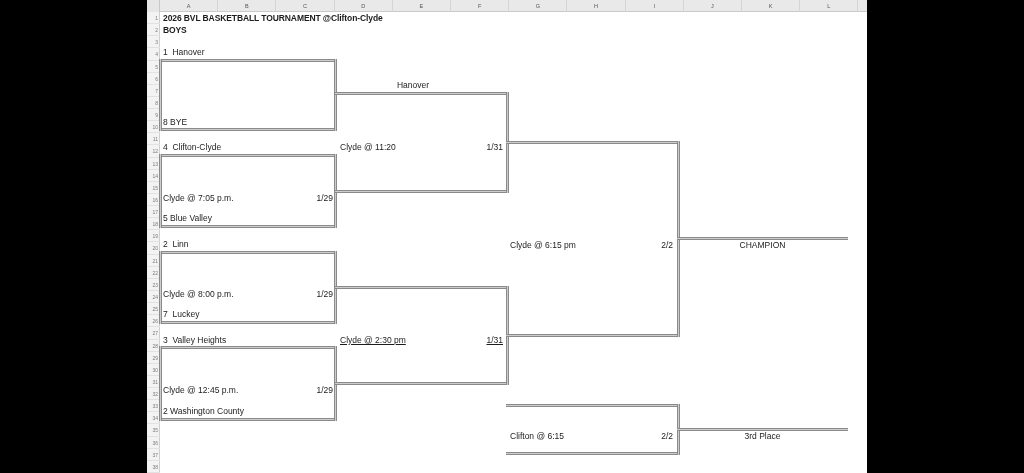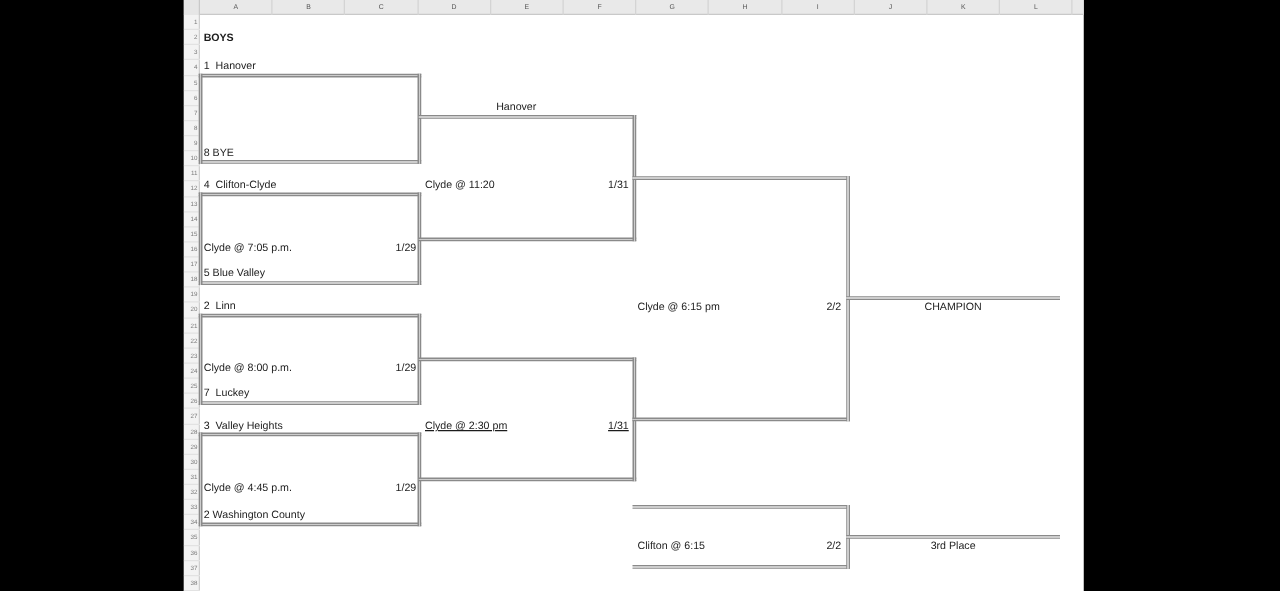--- a/index.html
+++ b/index.html
@@ -100,20 +100,21 @@
           <div class="row-cell" style="top: 412.42px; height: 12.13px; line-height: 12.13px;">35</div>
           <div class="row-cell" style="top: 424.55px; height: 12.13px; line-height: 12.13px;">36</div>
           <div class="row-cell" style="top: 436.68px; height: 12.13px; line-height: 12.13px;">37</div>
           <div class="row-cell" style="top: 448.81px; height: 12.13px; line-height: 12.13px;">38</div>
           <div class="row-cell" style="top: 460.94px; height: 12.13px; line-height: 12.13px;">39</div>
         </div>
     </div>
 
     <div class="grid">
 
+      <div class="txt bold" style="left:16px; top:13px;">2026 BVL BASKETBALL TOURNAMENT @Clifton-Clyde</div>
       <div class="txt bold" style="left:16px; top:25px;">BOYS</div>
 
       <div class="hline" style="left:12px; top:59px;  width:178px;"></div>
       <div class="hline" style="left:12px; top:128px; width:178px;"></div>
       <div class="vline" style="left:12px;  top:59px; height:72px;"></div>
       <div class="vline" style="left:187px; top:59px; height:72px;"></div>
       <div class="hline" style="left:188px; top:92px; width:174px;"></div>
 
       <div class="hline" style="left:12px; top:154px; width:178px;"></div>
       <div class="hline" style="left:12px; top:225px; width:178px;"></div>
@@ -157,21 +158,21 @@
 
       <div class="txt pair" style="left:16px; top:193px; width:170px;">
         <span>Clyde @ 7:05 p.m.</span>
         <span>1/29</span>
       </div>
       <div class="txt pair" style="left:16px; top:289px; width:170px;">
         <span>Clyde @ 8:00 p.m.</span>
         <span>1/29</span>
       </div>
       <div class="txt pair" style="left:16px; top:385px; width:170px;">
-        <span>Clyde @ 4:45 p.m.</span>
+        <span>Clyde @ 12:45 p.m.</span>
         <span>1/29</span>
       </div>
 
       <div class="txt center" style="left:191px; top:80px; width:150px;">Hanover</div>
       <div class="txt pair" style="left:193px; top:142px; width:163px;">
         <span>Clyde @ 11:20</span>
         <span>1/31</span>
       </div>
 
       <div class="txt pair" style="left:193px; top:335px; width:163px;text-decoration:underline;">

